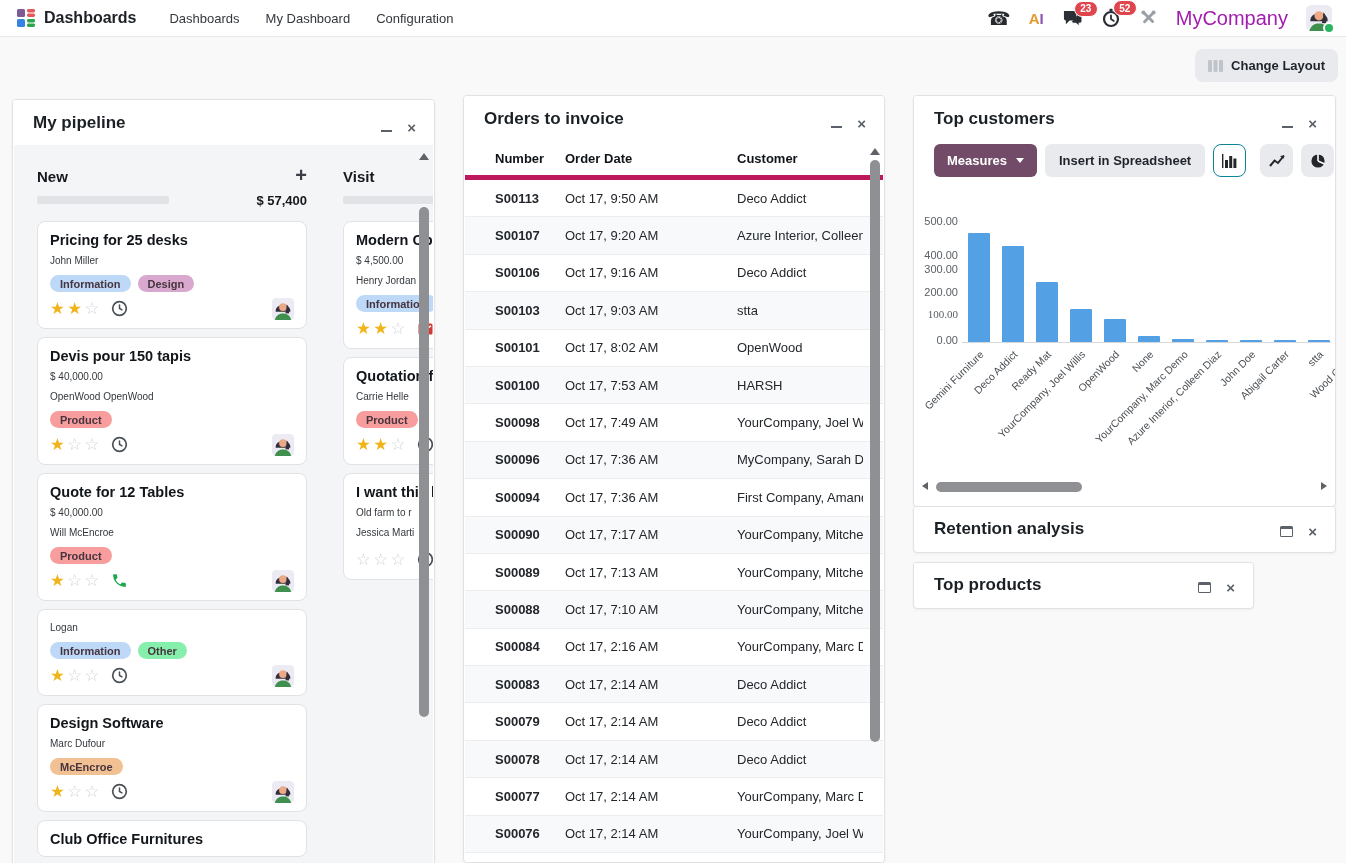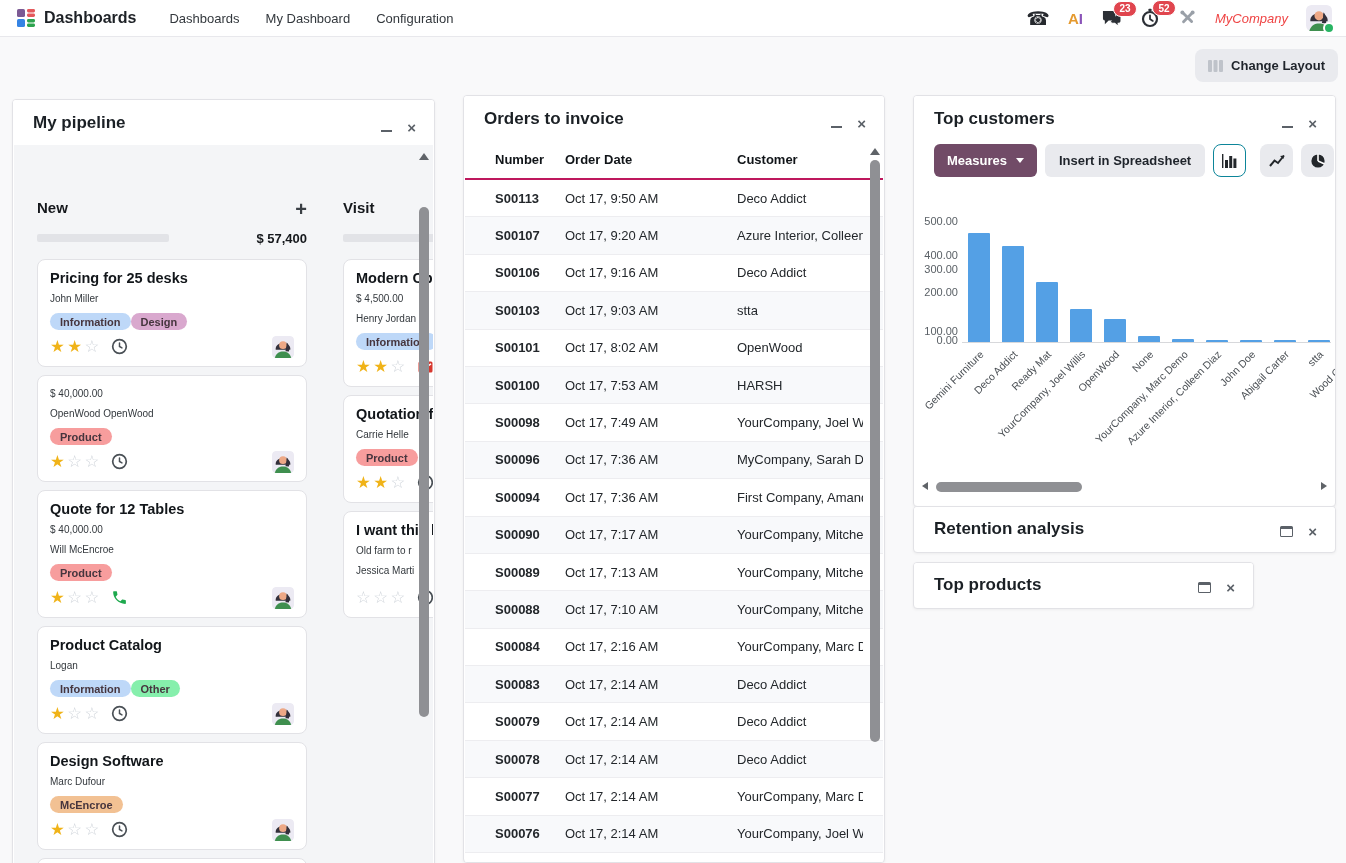--- a/index.html
+++ b/index.html
@@ -17,21 +17,21 @@
   .brand-name { font-size:16px; font-weight:700; color:#1d2126; }
   .nav-menu { display:flex; margin-left:14px; }
   .nav-item { font-size:13px; color:#33383d; padding:9px 13px; cursor:pointer; border-radius:4px; }
   .nav-right { margin-left:auto; display:flex; align-items:center; gap:18px; padding-right:4px; }
   .nav-ic { position:relative; display:flex; align-items:center; cursor:pointer; }
   .glyph-phone { font-size:19px; color:#26292e; line-height:1; }
   .ai-logo { font-size:15px; font-weight:800; letter-spacing:0; }
   .ai-a { color:#e59a2f; } .ai-i { color:#8a53b8; }
   .badge { position:absolute; top:-8px; left:12px; background:#e0454e; color:#fff;
     font-size:10px; font-weight:700; padding:1.5px 5.5px; border-radius:9px; border:1.5px solid #fff; }
-  .company-name { font-size:13px; color:#ef4444; cursor:pointer;font-style:italic; }
+  .company-name { font-size:20px; color:#a21caf; cursor:pointer; }
   .user-avatar-wrap { position:relative; cursor:pointer; }
   .presence-dot { position:absolute; right:-3px; bottom:-3px; width:12px; height:12px;
     border-radius:50%; background:#28b463; border:2px solid #fff; }
 
   
   .change-layout { position:absolute; top:49px; right:8px; height:33px; background:#e9eaee;
     border-radius:8px; display:flex; align-items:center; gap:8px; padding:0 13px;
     font-size:13px; font-weight:700; color:#1f242b; cursor:pointer; }
 
   
@@ -49,33 +49,33 @@
   #w-orders    { left:463px; top:95px;  width:422px; height:768px; }
   #w-customers { left:913px; top:95px;  width:423px; height:412px; }
   #w-retention { left:913px; top:506px; width:423px; height:47px; }
   #w-products  { left:913px; top:562px; width:341px; height:47px; }
   .widget.collapsed .widget-head { padding-top:12px; }
 
   
   .kbody { position:absolute; left:1px; right:1px; top:45px; bottom:0; background:#f4f5f7; overflow:hidden; }
   .kcols { position:absolute; inset:0; padding:16px 0 0 23px; display:flex; gap:36px; overflow:hidden; }
   .kcol { width:270px; flex:none; }
-  .kcol-toprow { display:flex; justify-content:space-between; align-items:flex-start; height:24px;margin-top:38px; }
+  .kcol-toprow { display:flex; justify-content:space-between; align-items:flex-end; height:24px; }
   .kcol-name { font-size:15px; font-weight:700; color:#15181c; }
   .kplus { font-size:20px; font-weight:600; color:#3a3f45; cursor:pointer; line-height:1; }
   .kprog-row { display:flex; align-items:center; margin-top:7px; height:16px; }
   .kbar { width:132px; height:8px; background:#e2e3e7; border-radius:2px; overflow:hidden; flex:none; cursor:pointer; }
   .kbar-fill { height:100%; }
   .kamount { flex:1; text-align:right; font-size:13px; font-weight:700; color:#15181c; }
   .kcards { margin-top:13px; }
   .kcard { background:#fff; border:1px solid #e2e2e6; border-radius:8px; padding:8px 12px 6px;
     margin-bottom:8px; cursor:pointer; }
   .kcard-title { font-size:14.5px; font-weight:700; color:#12161a; line-height:21px; }
   .kline { font-size:10px; color:#33383d; line-height:20px; }
-  .ktags { display:flex; margin:4px 0 2px; flex-wrap:wrap; }
+  .ktags { display:flex; gap:7px; margin:4px 0 2px; flex-wrap:wrap; }
   .ktag { font-size:11px; font-weight:700; color:#46353e; padding:2.5px 10px; border-radius:10px; }
   .kfoot { display:flex; align-items:center; margin-top:3px; height:27px; }
   .stars { letter-spacing:2.5px; font-size:16.5px; cursor:pointer; }
   .star-on { color:#f0b318; } .star-off { color:#cfd4da; }
   .kact { margin-left:9px; display:flex; align-items:center; cursor:pointer; }
   .avatar { margin-left:auto; border-radius:4px; cursor:pointer; }
 
   
   .vscroll { position:absolute; top:6px; right:2px; bottom:4px; width:13px; z-index:4; }
   .vthumb { position:absolute; left:1px; width:10px; background:#8f9094; border-radius:5px; cursor:pointer; }
@@ -87,21 +87,21 @@
   .tri-left { position:absolute; left:0; top:2px; width:0; height:0; border-top:4.5px solid transparent;
     border-bottom:4.5px solid transparent; border-right:6px solid #5f6368; cursor:pointer; }
   .tri-right { position:absolute; right:0; top:2px; width:0; height:0; border-top:4.5px solid transparent;
     border-bottom:4.5px solid transparent; border-left:6px solid #5f6368; cursor:pointer; }
 
   
   .otable { position:absolute; left:1px; right:1px; top:45px; bottom:0; overflow:hidden; background:#fff; }
   .orow { display:flex; align-items:center; height:37.4px; border-bottom:1px solid #ededf0;
     padding:0 20px 0 30px; font-size:13px; color:#23272b; cursor:pointer; background:#fff; }
   .orow:nth-child(even) { background:#f8f9fb; }
-  .ohead { display:flex; align-items:center; height:39px; border-bottom:2px solid #be185d;
+  .ohead { display:flex; align-items:center; height:39px; border-bottom:5px solid #be185d;
     padding:0 20px 0 30px; font-size:13px; font-weight:700; color:#101418; background:#fff; }
   .c-num { width:70px; flex:none; } .orow .c-num { font-weight:700; }
   .c-date { width:172px; flex:none; }
   .c-cust { flex:1; white-space:nowrap; overflow:hidden; }
 
   
   .tc-toolbar { position:absolute; top:48px; left:20px; right:0; height:33px; display:flex; gap:8px; }
   .btn-measures { background:#714B67; color:#fff; border-radius:6px; display:flex; align-items:center;
     gap:9px; padding:0 13px; font-size:13px; font-weight:700; cursor:pointer; flex:none; }
   .caret-down { width:0; height:0; border-left:4.5px solid transparent; border-right:4.5px solid transparent;
@@ -232,20 +232,21 @@
                 <svg class="avatar" width="22" height="22" viewBox="0 0 24 24">
                   <rect width="24" height="24" rx="4" fill="#eceaf3"></rect>
                   <path d="M4 15C3 5 21 5 20 15Z" fill="#33303b"></path>
                   <circle cx="12" cy="10" r="4.2" fill="#eda886"></circle>
                   <path d="M16 7c2 1 3.2 6 2.6 10l-4-.5c1-3 1.4-6.5 1.4-9.5z" fill="#33303b"></path>
                   <path d="M3 24c1.6-5.5 5.4-7 9-7s7.4 1.5 9 7z" fill="#3f8f4f"></path>
                 </svg>
               </div>
             </div>
             <div class="kcard">
+              <div class="kcard-title">Devis pour 150 tapis</div>
               <div class="kline">$ 40,000.00</div>
               <div class="kline">OpenWood  OpenWood</div>
               <div class="ktags">
                 <span class="ktag" style="background: rgb(247, 157, 157);">Product</span>
               </div>
               <div class="kfoot">
                 <span class="stars"><span class="star-on">★</span><span class="star-off">☆</span><span class="star-off">☆</span></span>
                 <span class="kact">
                   <svg width="17" height="17" viewBox="0 0 16 16">
                     <circle cx="8" cy="8" r="6.4" fill="none" stroke="#4a5056" stroke-width="1.6"></circle>
@@ -278,21 +279,20 @@
                 <svg class="avatar" width="22" height="22" viewBox="0 0 24 24">
                   <rect width="24" height="24" rx="4" fill="#eceaf3"></rect>
                   <path d="M4 15C3 5 21 5 20 15Z" fill="#33303b"></path>
                   <circle cx="12" cy="10" r="4.2" fill="#eda886"></circle>
                   <path d="M16 7c2 1 3.2 6 2.6 10l-4-.5c1-3 1.4-6.5 1.4-9.5z" fill="#33303b"></path>
                   <path d="M3 24c1.6-5.5 5.4-7 9-7s7.4 1.5 9 7z" fill="#3f8f4f"></path>
                 </svg>
               </div>
             </div>
             <div class="kcard">
-              <div class="kcard-title">Product Catalog</div>
               <div class="kline">Logan</div>
               <div class="ktags">
                 <span class="ktag" style="background: rgb(190, 216, 248);">Information</span>
                 <span class="ktag" style="background: #86efac;">Other</span>
               </div>
               <div class="kfoot">
                 <span class="stars"><span class="star-on">★</span><span class="star-off">☆</span><span class="star-off">☆</span></span>
                 <span class="kact">
                   <svg width="17" height="17" viewBox="0 0 16 16">
                     <circle cx="8" cy="8" r="6.4" fill="none" stroke="#4a5056" stroke-width="1.6"></circle>
@@ -549,21 +549,21 @@
       <svg width="16" height="16" viewBox="0 0 16 16">
         <circle cx="8" cy="8" r="6.6" fill="#23272b"></circle>
         <path d="M8 8 V0.8 M8 8 L14.6 11" stroke="#fff" stroke-width="1.6" fill="none"></path>
       </svg>
     </div>
 
   </div>
   <div class="chart-area" id="chart-area">
     <div class="xaxis-line"></div>
   <span class="ytick" style="top: 238px;">0.00</span>
-      <span class="ytick" style="top: 229px;">100.00</span>
+      <span class="ytick" style="top: 212px; font-family: Liberation Serif, serif;">100.00</span>
       <span class="ytick" style="top: 190.4px;">200.00</span>
       <span class="ytick" style="top: 166.6px;">300.00</span>
       <span class="ytick" style="top: 153px;">400.00</span>
       <span class="ytick" style="top: 119px;">500.00</span>
       <div class="cbar" style="left: 54px; top: 137.234px; height: 108.766px; background: rgb(84, 160, 229);"></div>
       <span class="xtick" style="right: 358px;">Gemini Furniture</span>
       <div class="cbar" style="left: 88px; top: 149.848px; height: 96.152px; background: rgb(84, 160, 229);"></div>
       <span class="xtick" style="right: 324px;">Deco Addict</span>
       <div class="cbar" style="left: 122px; top: 186.024px; height: 59.976px; background: rgb(84, 160, 229);"></div>
       <span class="xtick" style="right: 290px;">Ready Mat</span>

